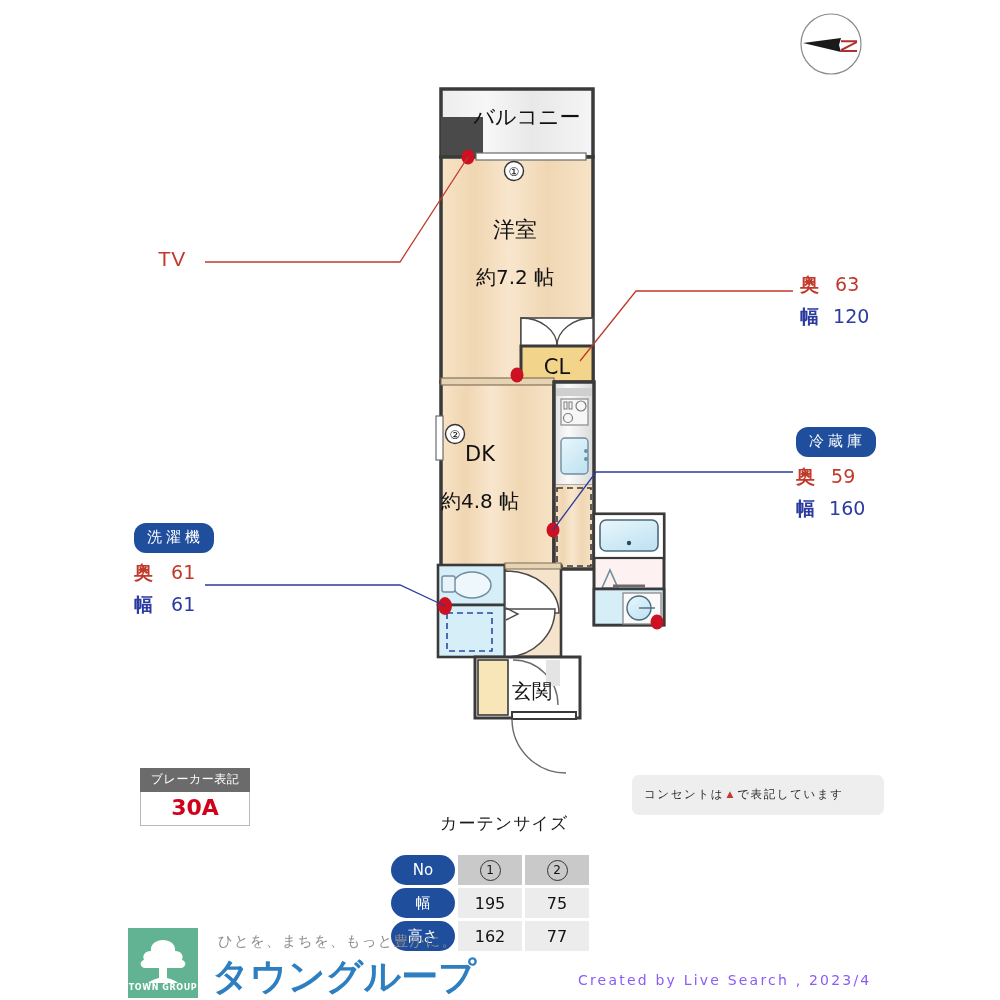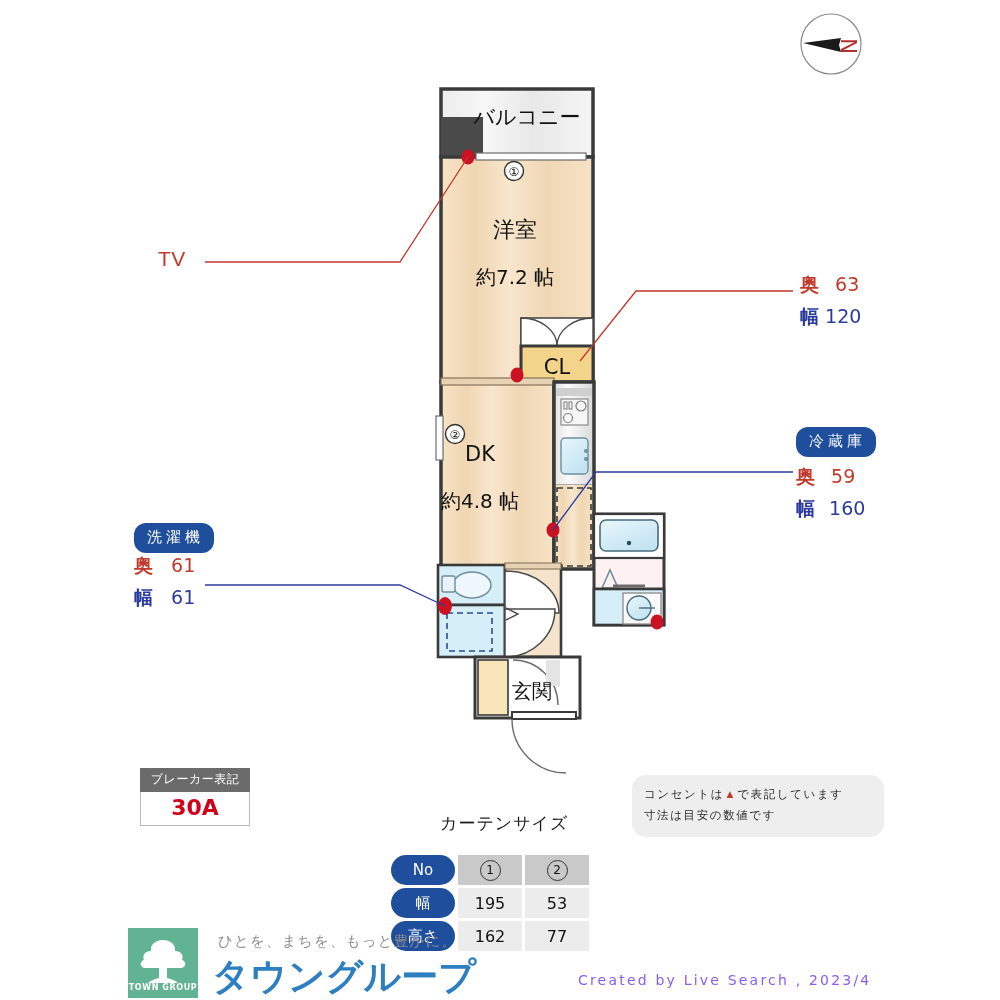--- a/index.html
+++ b/index.html
@@ -52,21 +52,21 @@
   #breaker .bk-body {
     border: 1px solid #b9b9b9; border-top: none; background: #fff;
     text-align: center; color: #d0021b; font-size: 22px;
     padding: 3px 16px 5px; font-weight: 600;
     font-family: "DejaVu Sans", sans-serif;
   }
 
   
   #note {
     left: 632px; top: 775px; width: 228px;
-    background: #eeeeee; border-radius: 14px;
+    background: #eeeeee; border-radius: 7px;
     padding: 9px 12px 10px;
     font-size: 11.5px; color: #2b2b2b; line-height: 1.85;
     font-family: Liberation Sans, sans-serif; letter-spacing: 1.6px;
   }
   #note .tri { color: #c0392b; }
 
   
   #curtain-title {
     left: 440px; top: 812px; font-size: 17px; color: #1a1a1a;
     letter-spacing: 1px; font-family: "DejaVu Sans", sans-serif;
@@ -279,72 +279,71 @@
 
 <div class="abs lbl-tv">TV</div>
 
 <div class="abs" style="left:800px; top:272px;">
   <div class="dim-row">
     <span class="dim-k dim-depth">奥</span>
     <span class="dim-depth" style="margin-left:10px;">63</span>
   </div>
   <div class="dim-row" style="margin-top:6px;">
     <span class="dim-k dim-width">幅</span>
-    <span class="dim-width" style="text-align:center;">120</span>
+    <span class="dim-width" style="margin-left:8px;text-align:center;">120</span>
   </div>
 </div>
 
 <div class="abs" style="left:796px; top:427px;">
   <div class="badge" style="display:inline-block;">冷蔵庫</div>
   <div class="dim-row" style="margin-top:7px;">
     <span class="dim-k dim-depth">奥</span>
     <span class="dim-depth" style="margin-left:10px;">59</span>
   </div>
   <div class="dim-row" style="margin-top:6px;">
     <span class="dim-k dim-width">幅</span>
     <span class="dim-width" style="margin-left:8px;">160</span>
   </div>
 </div>
 
 <div class="abs" style="left:134px; top:523px;">
   <div class="badge" style="display:inline-block;">洗濯機</div>
-  <div class="dim-row" style="">
+  <div class="dim-row" style="margin-top:7px;">
     <span class="dim-k dim-depth">奥</span>
     <span class="dim-depth" style="margin-left:12px;">61</span>
   </div>
   <div class="dim-row" style="margin-top:6px;">
     <span class="dim-k dim-width">幅</span>
     <span class="dim-width" style="margin-left:12px;">61</span>
   </div>
 </div>
 
 <div class="abs" id="breaker">
   <div class="bk-head">ブレーカー表記</div>
   <div class="bk-body">30A</div>
 </div>
 
 <div class="abs" id="note">
   <div>
     <span>コンセントは</span><span class="tri">▲</span><span>で表記しています</span>
   </div>
-  <div>寸法は目安の数値です</div>
 </div>
 
 <div class="abs" id="curtain-title">カーテンサイズ</div>
 <table class="abs" id="curtain-table">
   <tbody>
       <tr>
     <td class="hd">No</td>
     <td class="ch"><span class="circnum">1</span></td>
     <td class="ch"><span class="circnum">2</span></td>
   </tr>
   <tr>
     <td class="hd">幅</td>
     <td class="cell">195</td>
-    <td class="cell">53</td>
+    <td class="cell">75</td>
   </tr>
   <tr>
     <td class="hd">高さ</td>
     <td class="cell">162</td>
     <td class="cell">77</td>
   </tr>
 </tbody>
   </table>
 
 <div class="abs" id="logo-mark">

